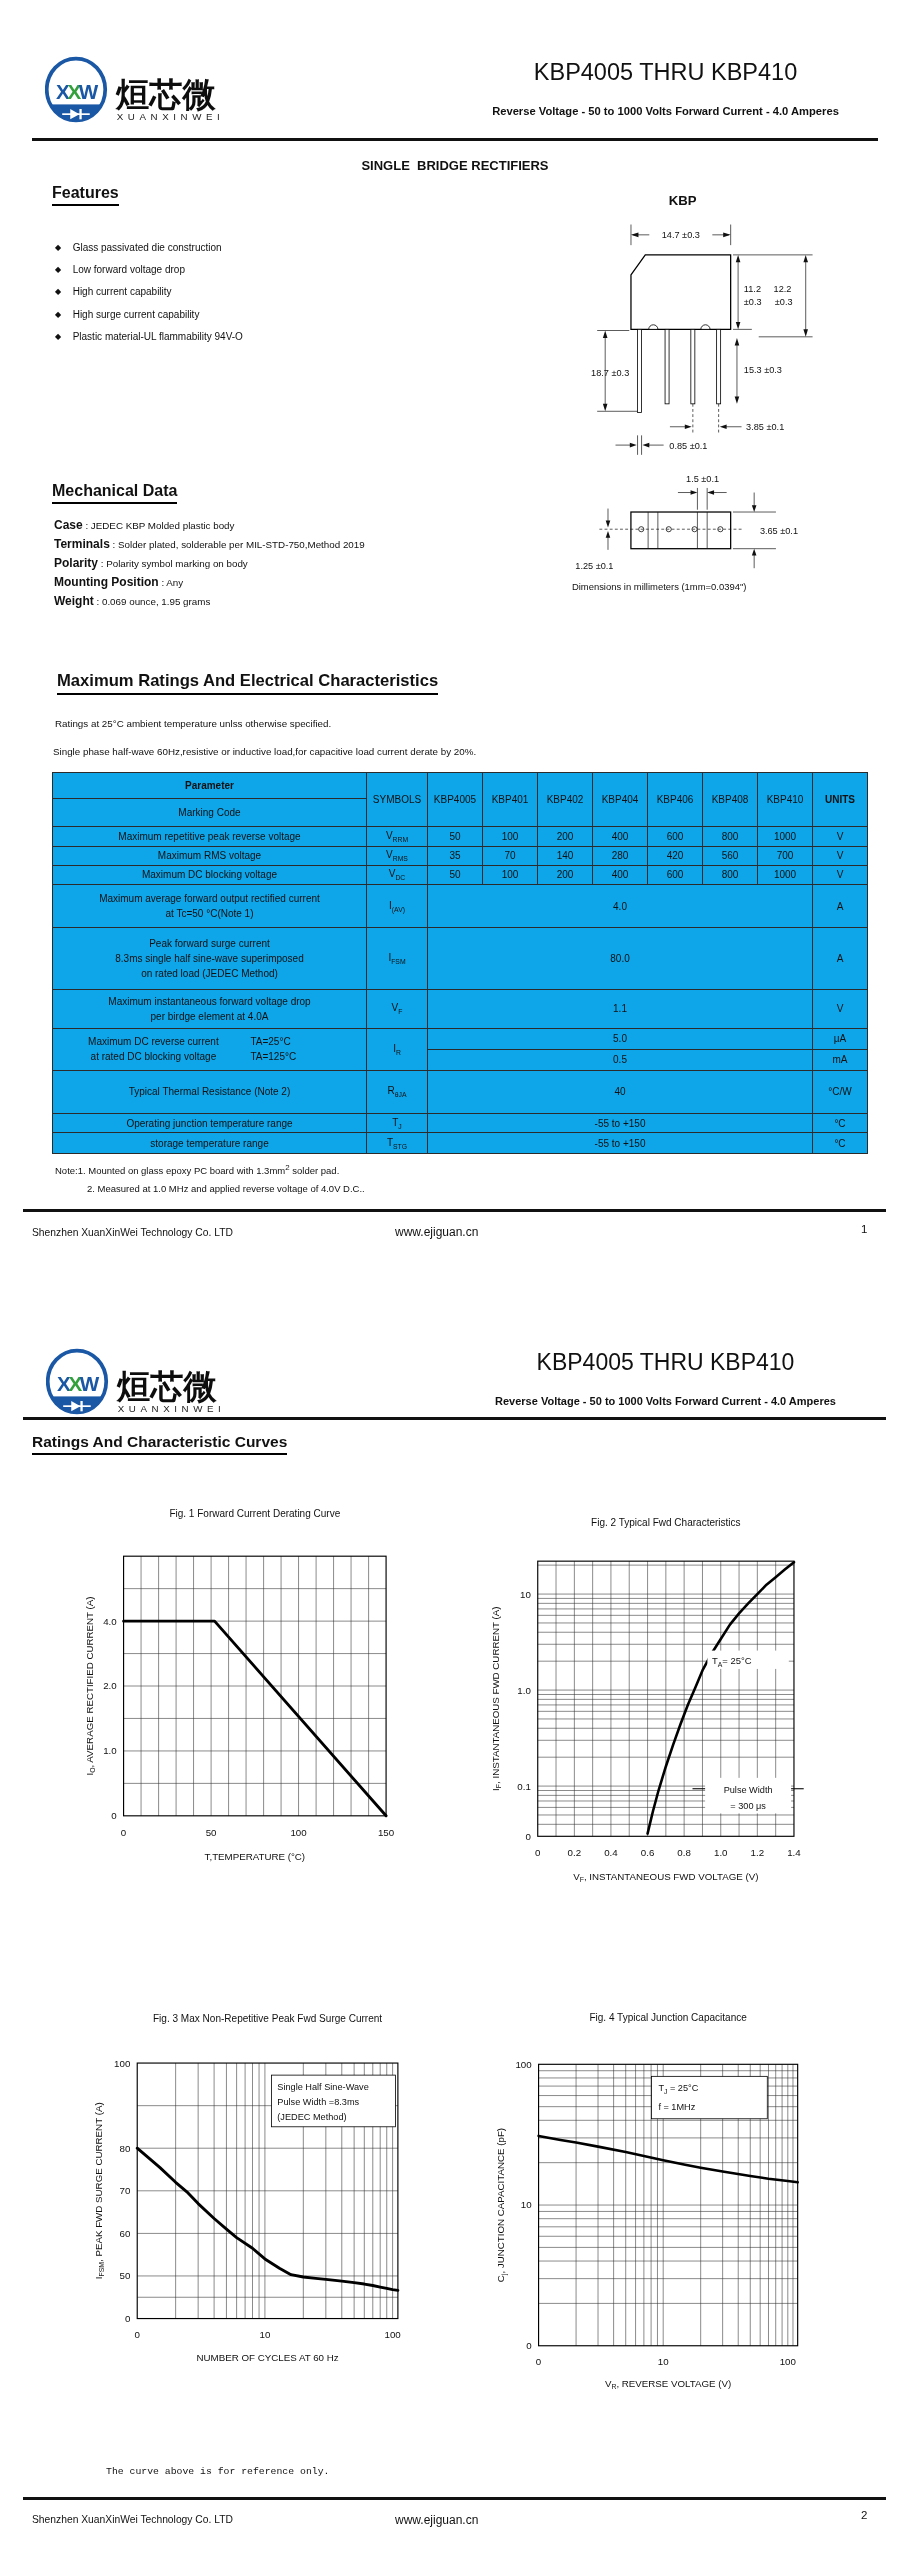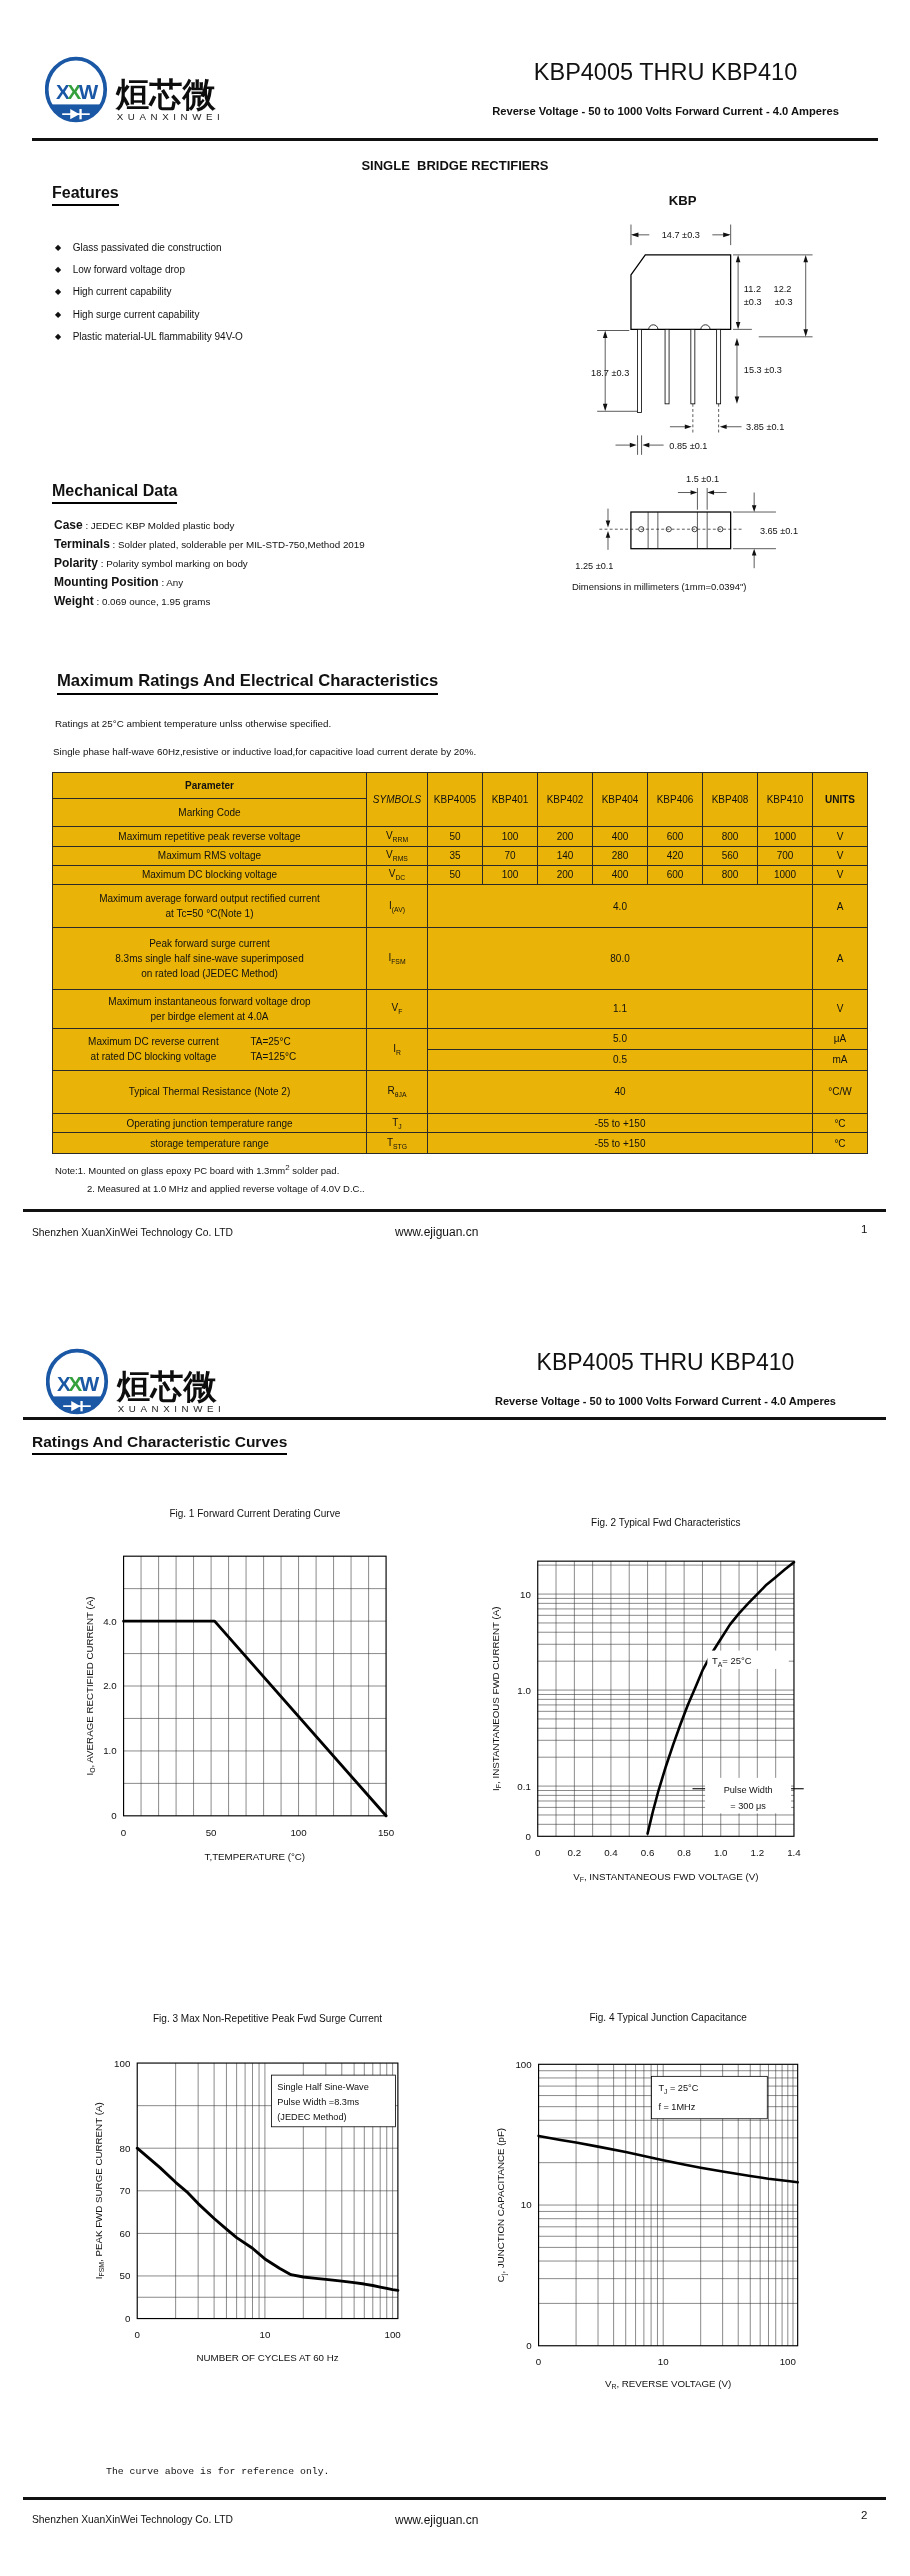--- a/index.html
+++ b/index.html
@@ -10,28 +10,28 @@
   .doc-title{font-size:23.5px;font-weight:normal;text-align:center;letter-spacing:0px;}
   .doc-sub{font-size:11.2px;font-weight:bold;text-align:center;}
   .doc-type{font-size:13px;font-weight:bold;text-align:center;white-space:pre;width:100%;}
   .sec-head{font-size:16px;font-weight:bold;display:inline-block;border-bottom:2.3px solid #000;padding-bottom:1.7px;}
   .sec-head-lg{font-size:16.6px;}
   .feature-item{display:flex;align-items:center;font-size:10px;height:22.4px;}
   .feature-item .dia{font-size:8px;margin-right:11.5px;}
   .mech-row{font-size:9.8px;line-height:19px;}
   .mech-row b{font-size:12px;}
   .plain{font-size:9.8px;}
-  table.ratings{border-collapse:collapse;table-layout:fixed;width:812px;background:#eab308;}
+  table.ratings{border-collapse:collapse;table-layout:fixed;width:812px;background:#0ea5e9;}
   table.ratings td{border:0.6px solid #2b2b2b;border-top-width:1.1px;border-bottom-width:1.1px;
        text-align:center;vertical-align:middle;padding:0.6px 3.4px;font-size:10px;overflow:hidden;}
   table.ratings{border:1.1px solid #111;}
   td.p{text-align:left;font-size:9.5px;line-height:1.5;}
   td.hparam{font-size:11.5px;font-weight:bold;border-bottom-width:0.6px !important;}
   td.hmark{text-align:left;font-size:10px;border-top-width:0.6px !important;}
-  td.hsym{font-style:italic;font-size:9px;}
+  td.hsym{font-size:9px;}
   td.hpart{font-size:8.3px;padding:0.6px 1.1px;}
   td.hunits{font-weight:bold;font-size:9.8px;}
   td.sym{font-size:10px;}
   td.sym sub,{font-size:70%;}
   sub{font-size:68%;}
   tr.h42 td{height:24px;} tr.h46 td{height:26px;} tr.h30 td{height:17px;}
   tr.h72 td{height:41px;} tr.h104 td{height:60px;} tr.h62 td{height:36px;}
   tr.h33 td{height:19px;} tr.h32 td{height:18.4px;}
   .pline{display:flex;}
   .pline span:first-child{width:194px;flex:0 0 auto;}

